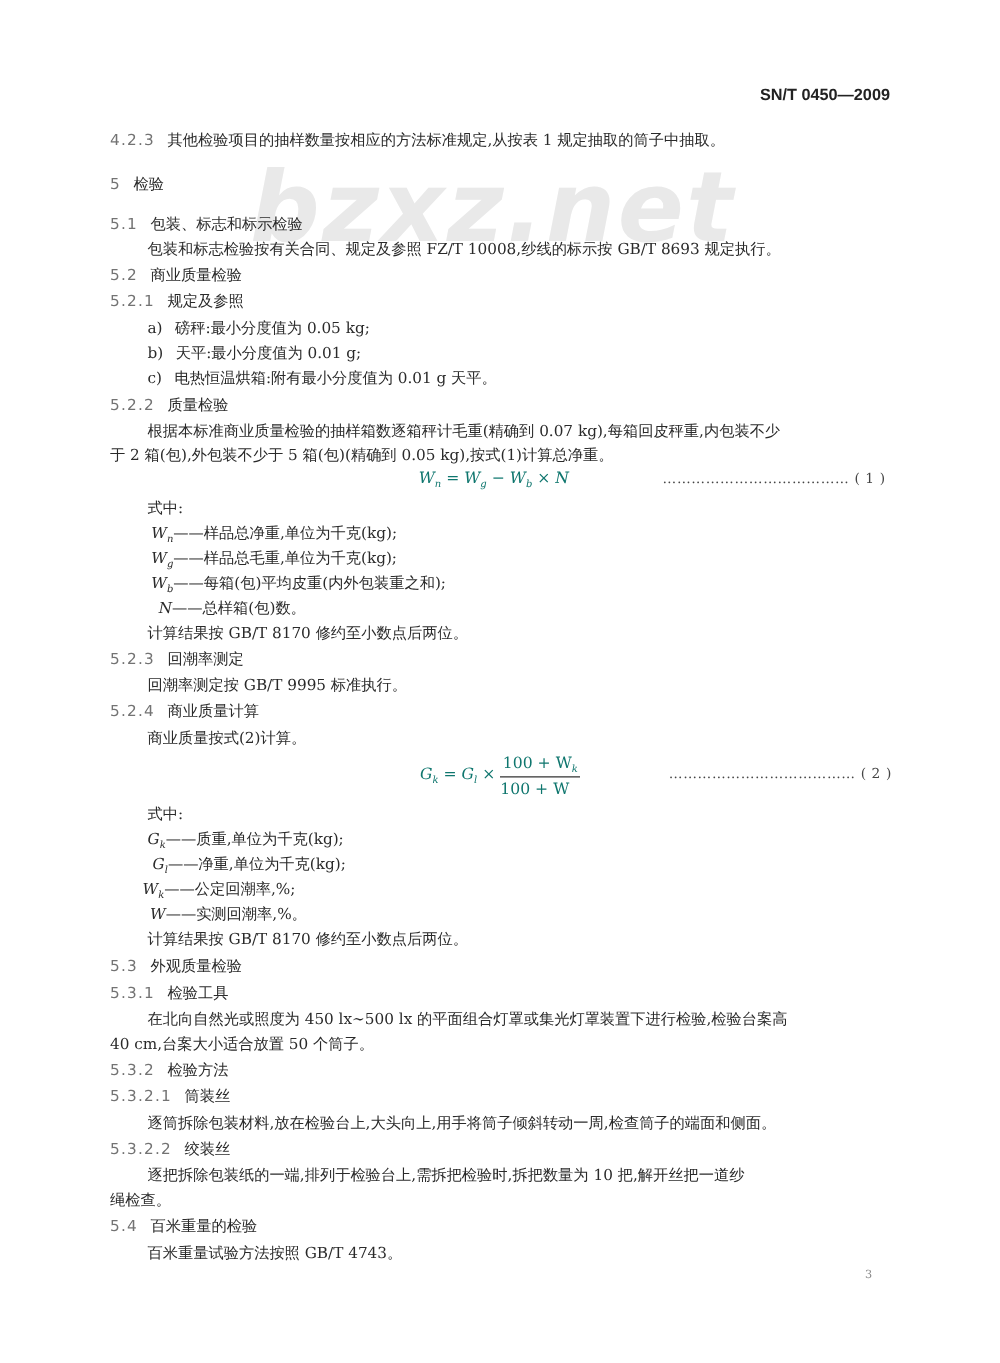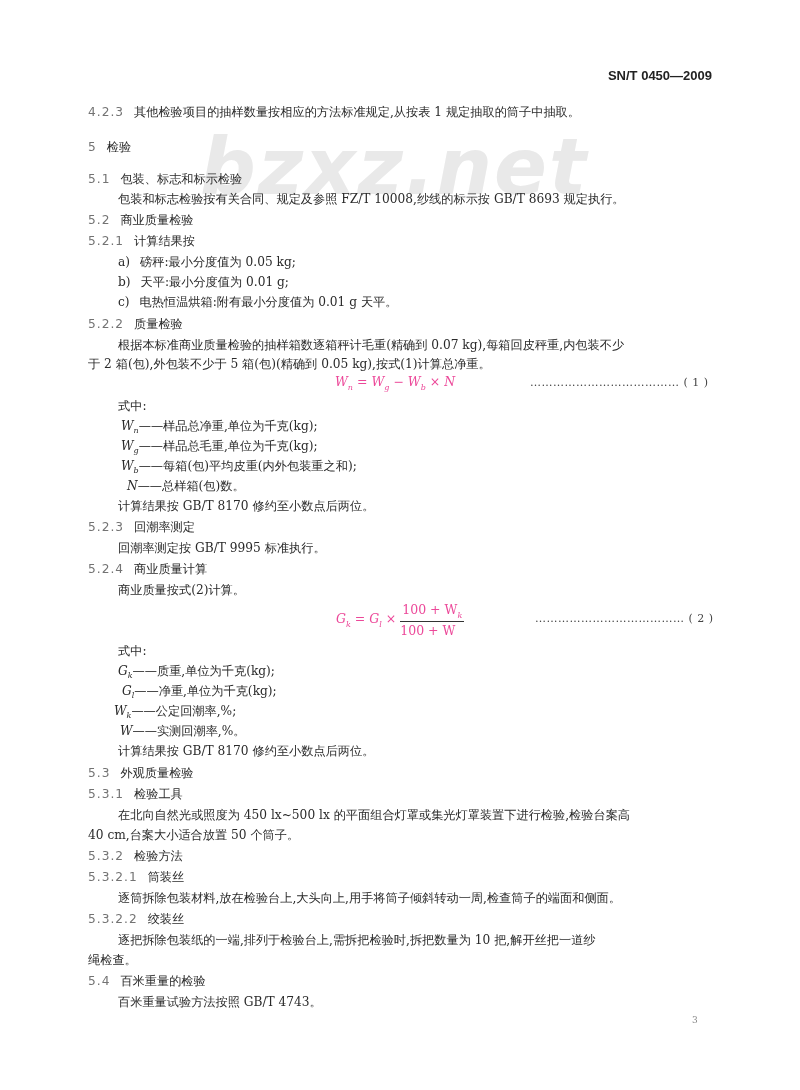--- a/index.html
+++ b/index.html
@@ -29,21 +29,21 @@
     .num {
       font-family: "DejaVu Sans", "Liberation Sans", sans-serif;
       letter-spacing: 1px; color: #737373;
     }
     .l0 { left: 88px; }
     .l1 { left: 118px; }
     .l2 { left: 121px; }
     .gap { display: inline-block; width: 10px; }
     .formula {
       position: absolute; font-family: "DejaVu Serif", serif; font-style: italic;
-      font-size: 12.5px; color: #ec4899; white-space: nowrap; z-index: 1;
+      font-size: 12.5px; color: #0f766e; white-space: nowrap; z-index: 1;
     }
     .dots {
       position: absolute; font-size: 11px; color: #444; white-space: nowrap; letter-spacing: 0.5px; z-index: 1;
     }
     .frac { display: inline-block; vertical-align: middle; text-align: left; font-style: normal; }
     .frac .top { display: block; border-bottom: 1px solid #333; padding: 0 2px 1px; }
     .frac .bot { display: block; padding-top: 1px; }
     .i { font-style: italic; }
     sub { font-size: 8px; }
   </style>
@@ -64,21 +64,21 @@
 <div class="line l0" style="top:173px">
   <span class="num">5.1</span><span class="gap"></span><span>包装、标志和标示检验</span>
 </div>
 <div class="line l1" style="top:193px">包装和标志检验按有关合同、规定及参照 FZ/T 10008,纱线的标示按 GB/T 8693 规定执行。</div>
 
 <div class="line l0" style="top:214px">
   <span class="num">5.2</span><span class="gap"></span><span>商业质量检验</span>
 </div>
 
 <div class="line l0" style="top:235px">
-  <span class="num">5.2.1</span><span class="gap"></span><span>计算结果按</span>
+  <span class="num">5.2.1</span><span class="gap"></span><span>规定及参照</span>
 </div>
 <div class="line l1" style="top:256px">
   <span>a)</span><span class="gap"></span><span>磅秤:最小分度值为 0.05 kg;</span>
 </div>
 <div class="line l1" style="top:276px">
   <span>b)</span><span class="gap"></span><span>天平:最小分度值为 0.01 g;</span>
 </div>
 <div class="line l1" style="top:296px">
   <span>c)</span><span class="gap"></span><span>电热恒温烘箱:附有最小分度值为 0.01 g 天平。</span>
 </div>

